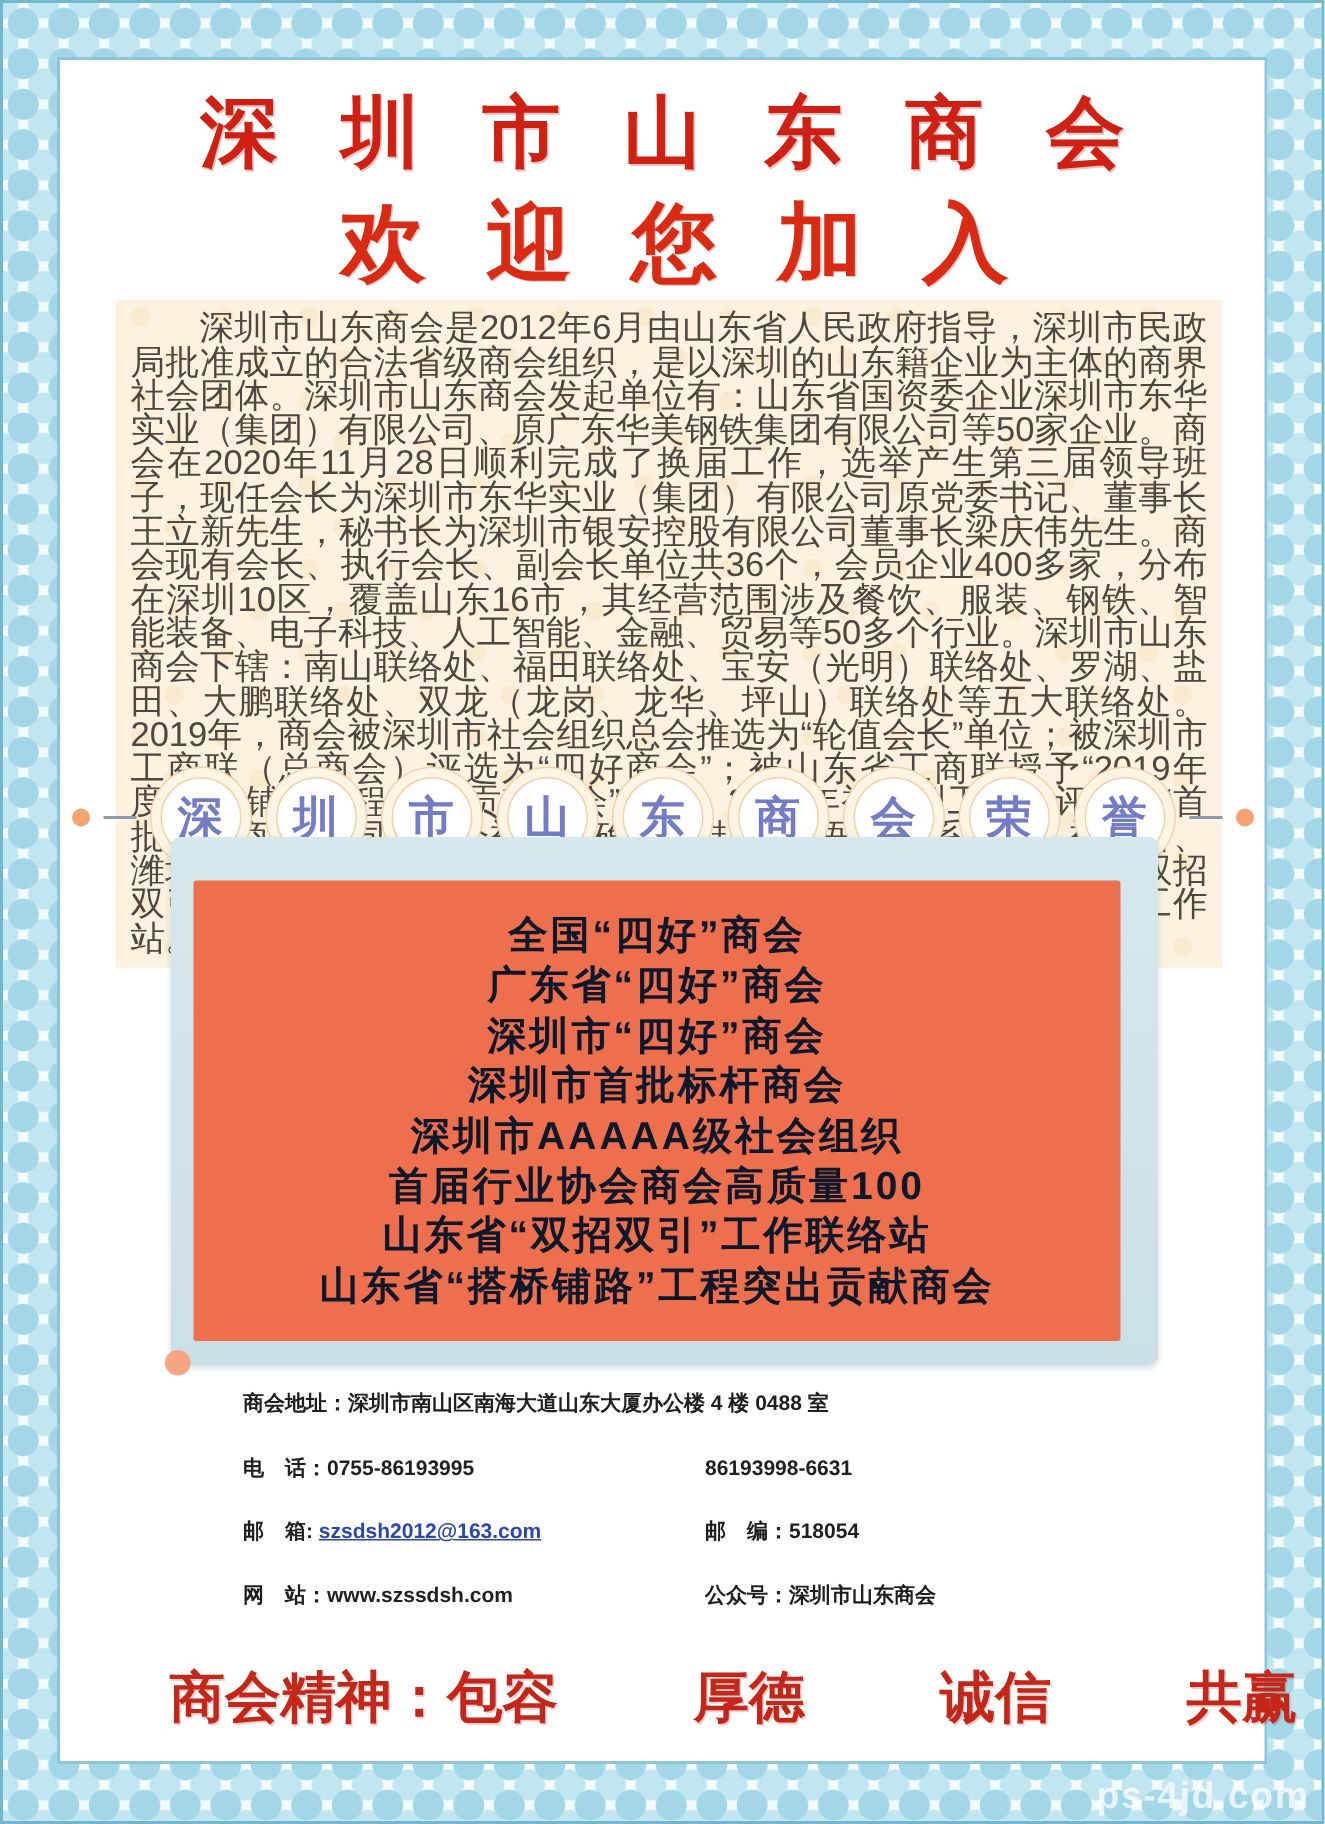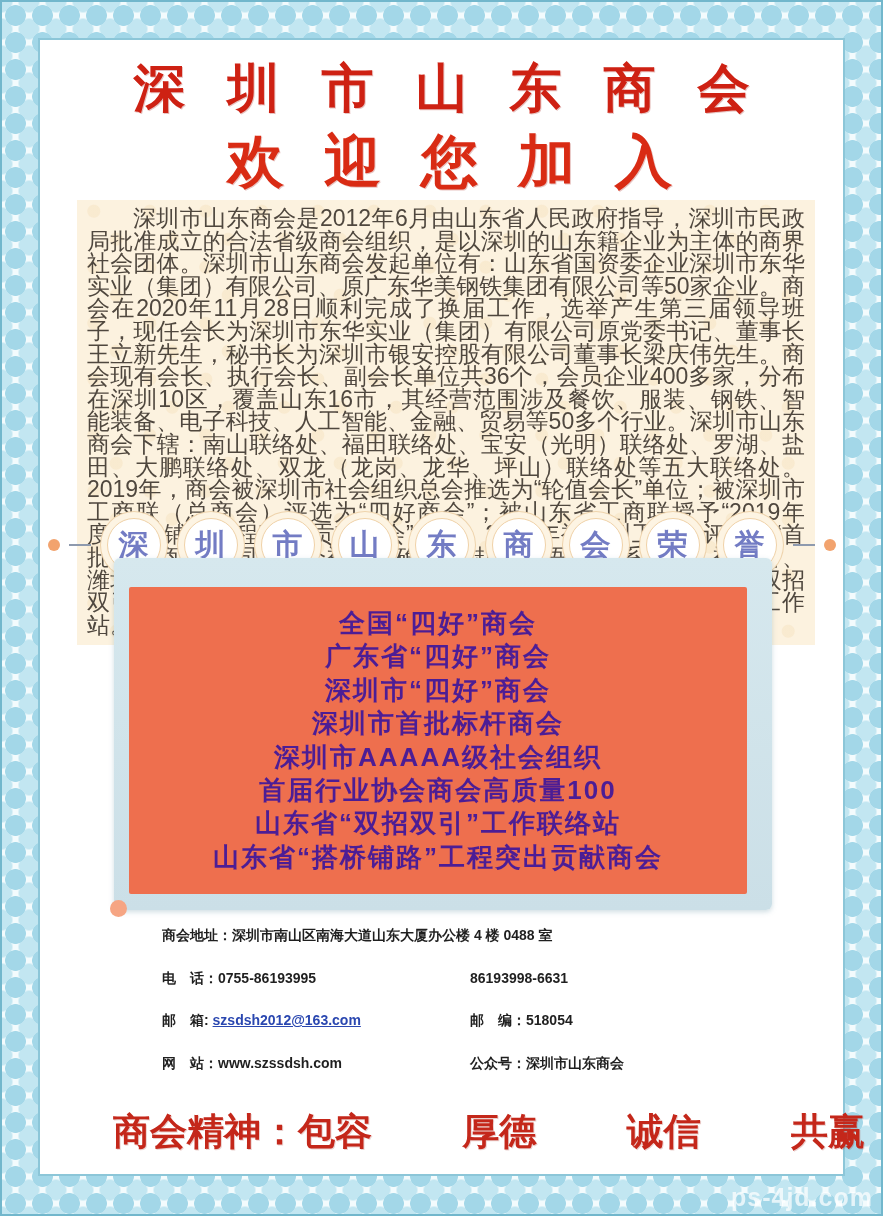--- a/index.html
+++ b/index.html
@@ -128,21 +128,21 @@
     border-radius: 2px;
     display: flex;
     flex-direction: column;
     justify-content: center;
     align-items: center;
   }
   .honor-line {
     font-size: 26px;
     line-height: 33.4px;
     font-weight: bold;
-    color: #4c1d95;
+    color: #0f172a;
     letter-spacing: 2px;
     text-align: center;
     white-space: nowrap;
   }
 
   .contact {
     position: absolute;
     left: 160px; top: 925px; width: 630px;
     font-size: 14px;
     font-weight: bold;

